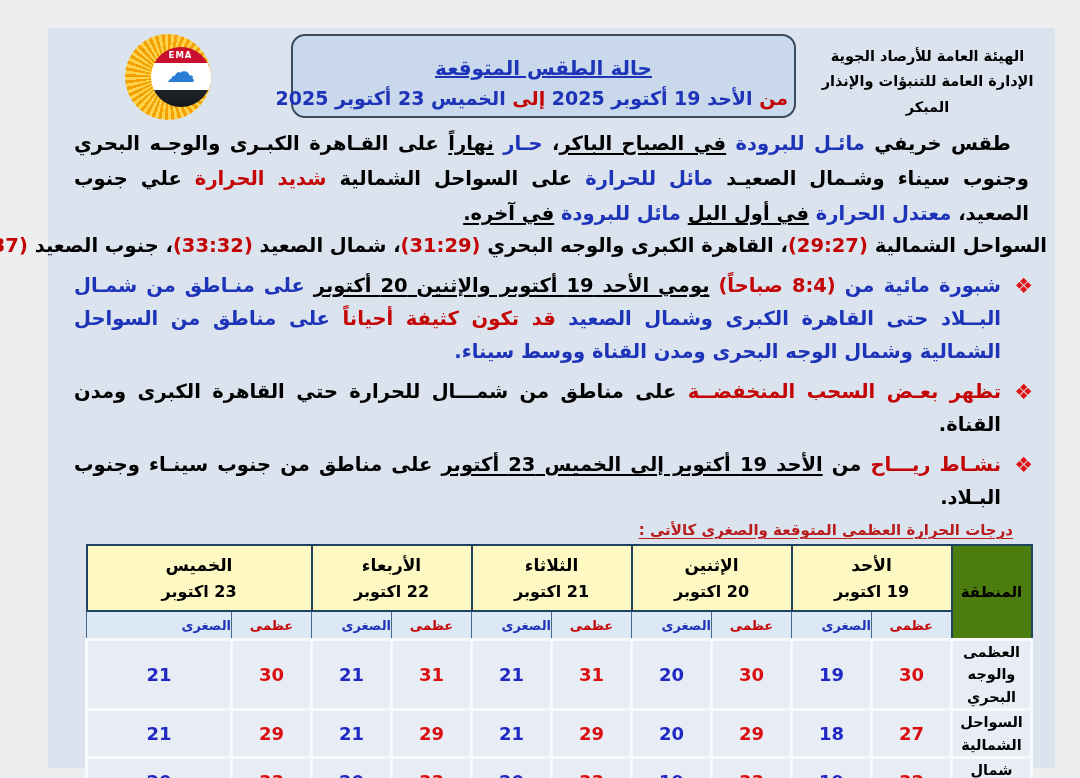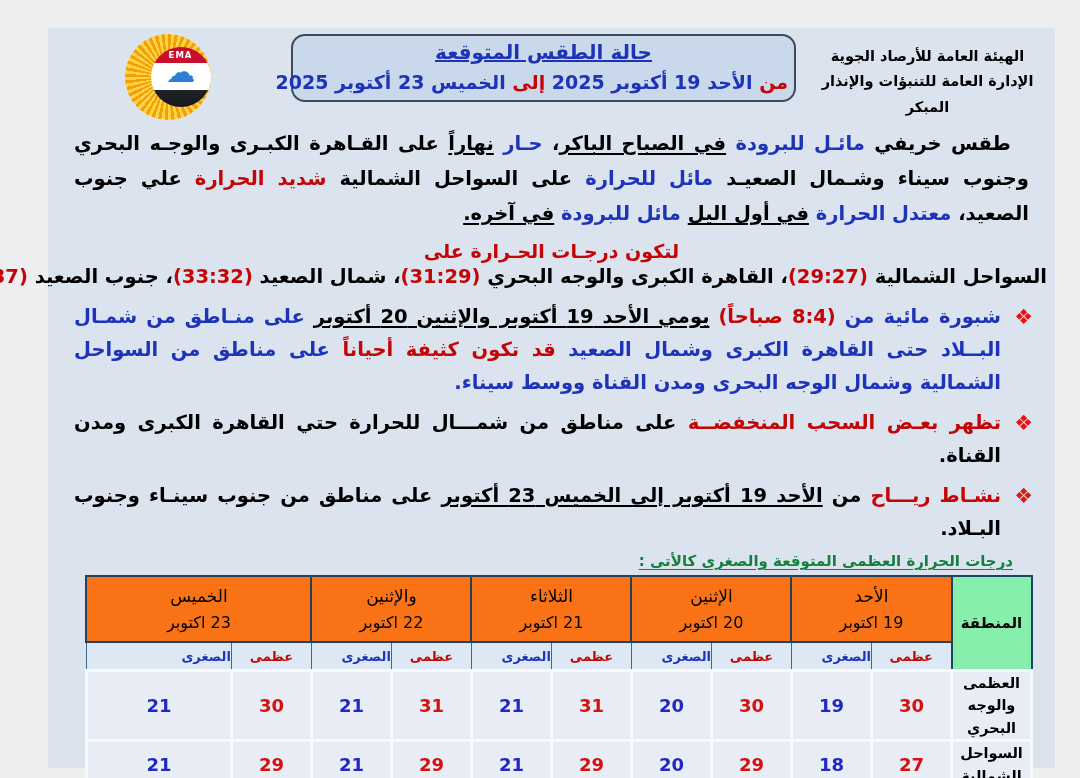--- a/index.html
+++ b/index.html
@@ -11,21 +11,21 @@
   .doc{
     position:absolute;left:48px;top:28px;width:1007px;height:740px;
     background:#dbe3ef;direction:rtl;color:#000;
   }
   
   .header{display:flex;align-items:flex-start;padding:2px 10px 0;height:86px;}
   .org{width:235px;text-align:center;font-size:14.5px;font-weight:bold;line-height:1.75;padding-top:14px;}
   .title-box{
     width:505px;margin:4px 14px 0;box-sizing:border-box;
     border:2.5px solid #3d4a5c;border-radius:14px;background:#c9d9eb;
-    text-align:center;padding:4px 6px 7px;
+    text-align:center;padding:20px 6px 7px;
   }
   .title{font-size:20px;font-weight:bold;color:#1d33b8;text-decoration:underline;margin-bottom:7px;}
   .subtitle{font-size:19px;font-weight:bold;white-space:nowrap;}
   .logo-wrap{flex:1;display:flex;justify-content:center;}
   .logo{
     width:86px;height:86px;border-radius:50%;margin-top:4px;
     background:repeating-conic-gradient(#f2a100 0deg 4.5deg,#ffd24d 4.5deg 9deg);
     display:flex;align-items:center;justify-content:flex-start;
   }
   .logo-core{
@@ -49,35 +49,35 @@
   .bullets li{
     position:relative;padding-right:32px;margin-bottom:7px;
     font-size:19.5px;font-weight:bold;line-height:33px;
     text-align:justify;text-align-last:right;
   }
   .bullets li .marker{
     position:absolute;right:0;top:1px;color:#e01414;font-size:21px;font-weight:normal;
   }
   .table-heading{
     margin:6px 42px 5px 0;text-align:right;font-size:15px;font-weight:bold;
-    color:#15803d;text-decoration:underline;text-underline-offset:3px;
+    color:#b91c1c;text-decoration:underline;text-underline-offset:3px;
   }
   
   .temps-table{
     border-collapse:collapse;margin:0 22px 0 40px;width:945px;table-layout:fixed;
   }
   .temps-table col.temp{width:80px;}
   .temps-table col.region{width:145px;}
   .temps-table th.day{
-    background:#f97316;border:2px solid #1f4460;height:64px;
-    font-size:17px;font-weight:normal;color:#000;padding:0;
+    background:#fef9c3;border:2px solid #1f4460;height:64px;
+    font-size:17px;font-weight:bold;color:#000;padding:0;
   }
   .temps-table th.day .day-date{font-size:16px;margin-top:7px;}
   .temps-table th.region-head{
-    background:#86efac;border:2px solid #1f4460;font-size:15px;font-weight:bold;
+    background:#4d7c0f;border:2px solid #1f4460;font-size:15px;font-weight:bold;
   }
   .temps-table th.sub{
     border:1px solid #41678a;border-top:2px solid #1f4460;height:26px;
     background:#dce8f3;font-size:13px;font-weight:bold;padding:0;
   }
   .temps-table th.sub.max{color:#c30505;}
   .temps-table th.sub.min{color:#1d33b8;text-align:right;}
   .temps-table td{
     background:#e8edf5;border:3px solid #f7fafc;text-align:center;
     font-weight:bold;padding:0;
@@ -107,21 +107,20 @@
         <div class="logo-core">
           <div class="logo-ema">EMA</div>
           <div class="logo-cloud">☁</div>
         </div>
       </div>
     </div>
   </div>
 
   <div class="para"><span class="c-k">طقس خريفي </span><span class="c-b">مائـل للبرودة </span><span class="c-k u">في الصباح الباكر</span><span class="c-k">، </span><span class="c-b">حـار </span><span class="c-k u">نهاراً</span><span class="c-k"> على القـاهرة الكبـرى والوجـه البحري وجنوب سيناء وشـمال الصعيـد </span><span class="c-b">مائل للحرارة</span><span class="c-k">  على السواحل الشمالية </span><span class="c-r">شديد الحرارة </span><span class="c-k">علي جنوب الصعيد، </span><span class="c-b">معتدل الحرارة </span><span class="c-k u">في أول اليل</span><span class="c-k"> </span><span class="c-b">مائل للبرودة </span><span class="c-k u">في آخره.</span></div>
 
-  <div class="temps-head">لتكون درجـات الحـرارة على</div>
   <div class="temps-line"><span class="c-k">السواحل الشمالية </span><span class="c-r">(29:27)</span><span class="c-k">، القاهرة الكبرى والوجه البحري </span><span class="c-r">(31:29)</span><span class="c-k">، شمال الصعيد </span><span class="c-r">(33:32)</span><span class="c-k">، جنوب الصعيد </span><span class="c-r">(38:37)</span></div>
 
   <ul class="bullets">
       <li><span class="marker">❖</span><span class="c-b">شبورة مائية من </span><span class="c-r">(8:4 صباحاً) </span><span class="c-k u">يومي الأحد 19 أكتوبر والإثنين 20 أكتوبر</span><span class="c-b"> على منـاطق من شمـال البــلاد حتى القاهرة الكبرى وشمال الصعيد </span><span class="c-r">قد تكون كثيفة أحياناً </span><span class="c-b">على مناطق من السواحل الشمالية وشمال الوجه البحرى ومدن القناة ووسط سيناء.</span></li>
       <li><span class="marker">❖</span><span class="c-r">تظهر بعـض السحب المنخفضــة </span><span class="c-k">على مناطق من شمـــال للحرارة حتي القاهرة الكبرى ومدن القناة.</span></li>
       <li><span class="marker">❖</span><span class="c-r">نشـاط ريـــاح </span><span class="c-k">من </span><span class="c-k u">الأحد 19 أكتوبر إلى الخميس 23 أكتوبر</span><span class="c-k"> على مناطق من جنوب سينـاء وجنوب البـلاد.</span></li>
     </ul>
 
   <div class="table-heading">درجات الحرارة العظمى المتوقعة والصغرى كالأتى :</div>
 
@@ -148,21 +147,21 @@
           </th>
           <th class="day" colspan="2">
             <div class="day-name">الإثنين</div>
             <div class="day-date">20  اكتوبر</div>
           </th>
           <th class="day" colspan="2">
             <div class="day-name">الثلاثاء</div>
             <div class="day-date">21  اكتوبر</div>
           </th>
           <th class="day" colspan="2">
-            <div class="day-name">والإثنين</div>
+            <div class="day-name">الأربعاء</div>
             <div class="day-date">22  اكتوبر</div>
           </th>
           <th class="day" colspan="2">
             <div class="day-name">الخميس</div>
             <div class="day-date">23  اكتوبر</div>
           </th>
         </tr>
         <tr>
           <th class="sub max">عظمى</th>
           <th class="sub min">الصغرى</th>

